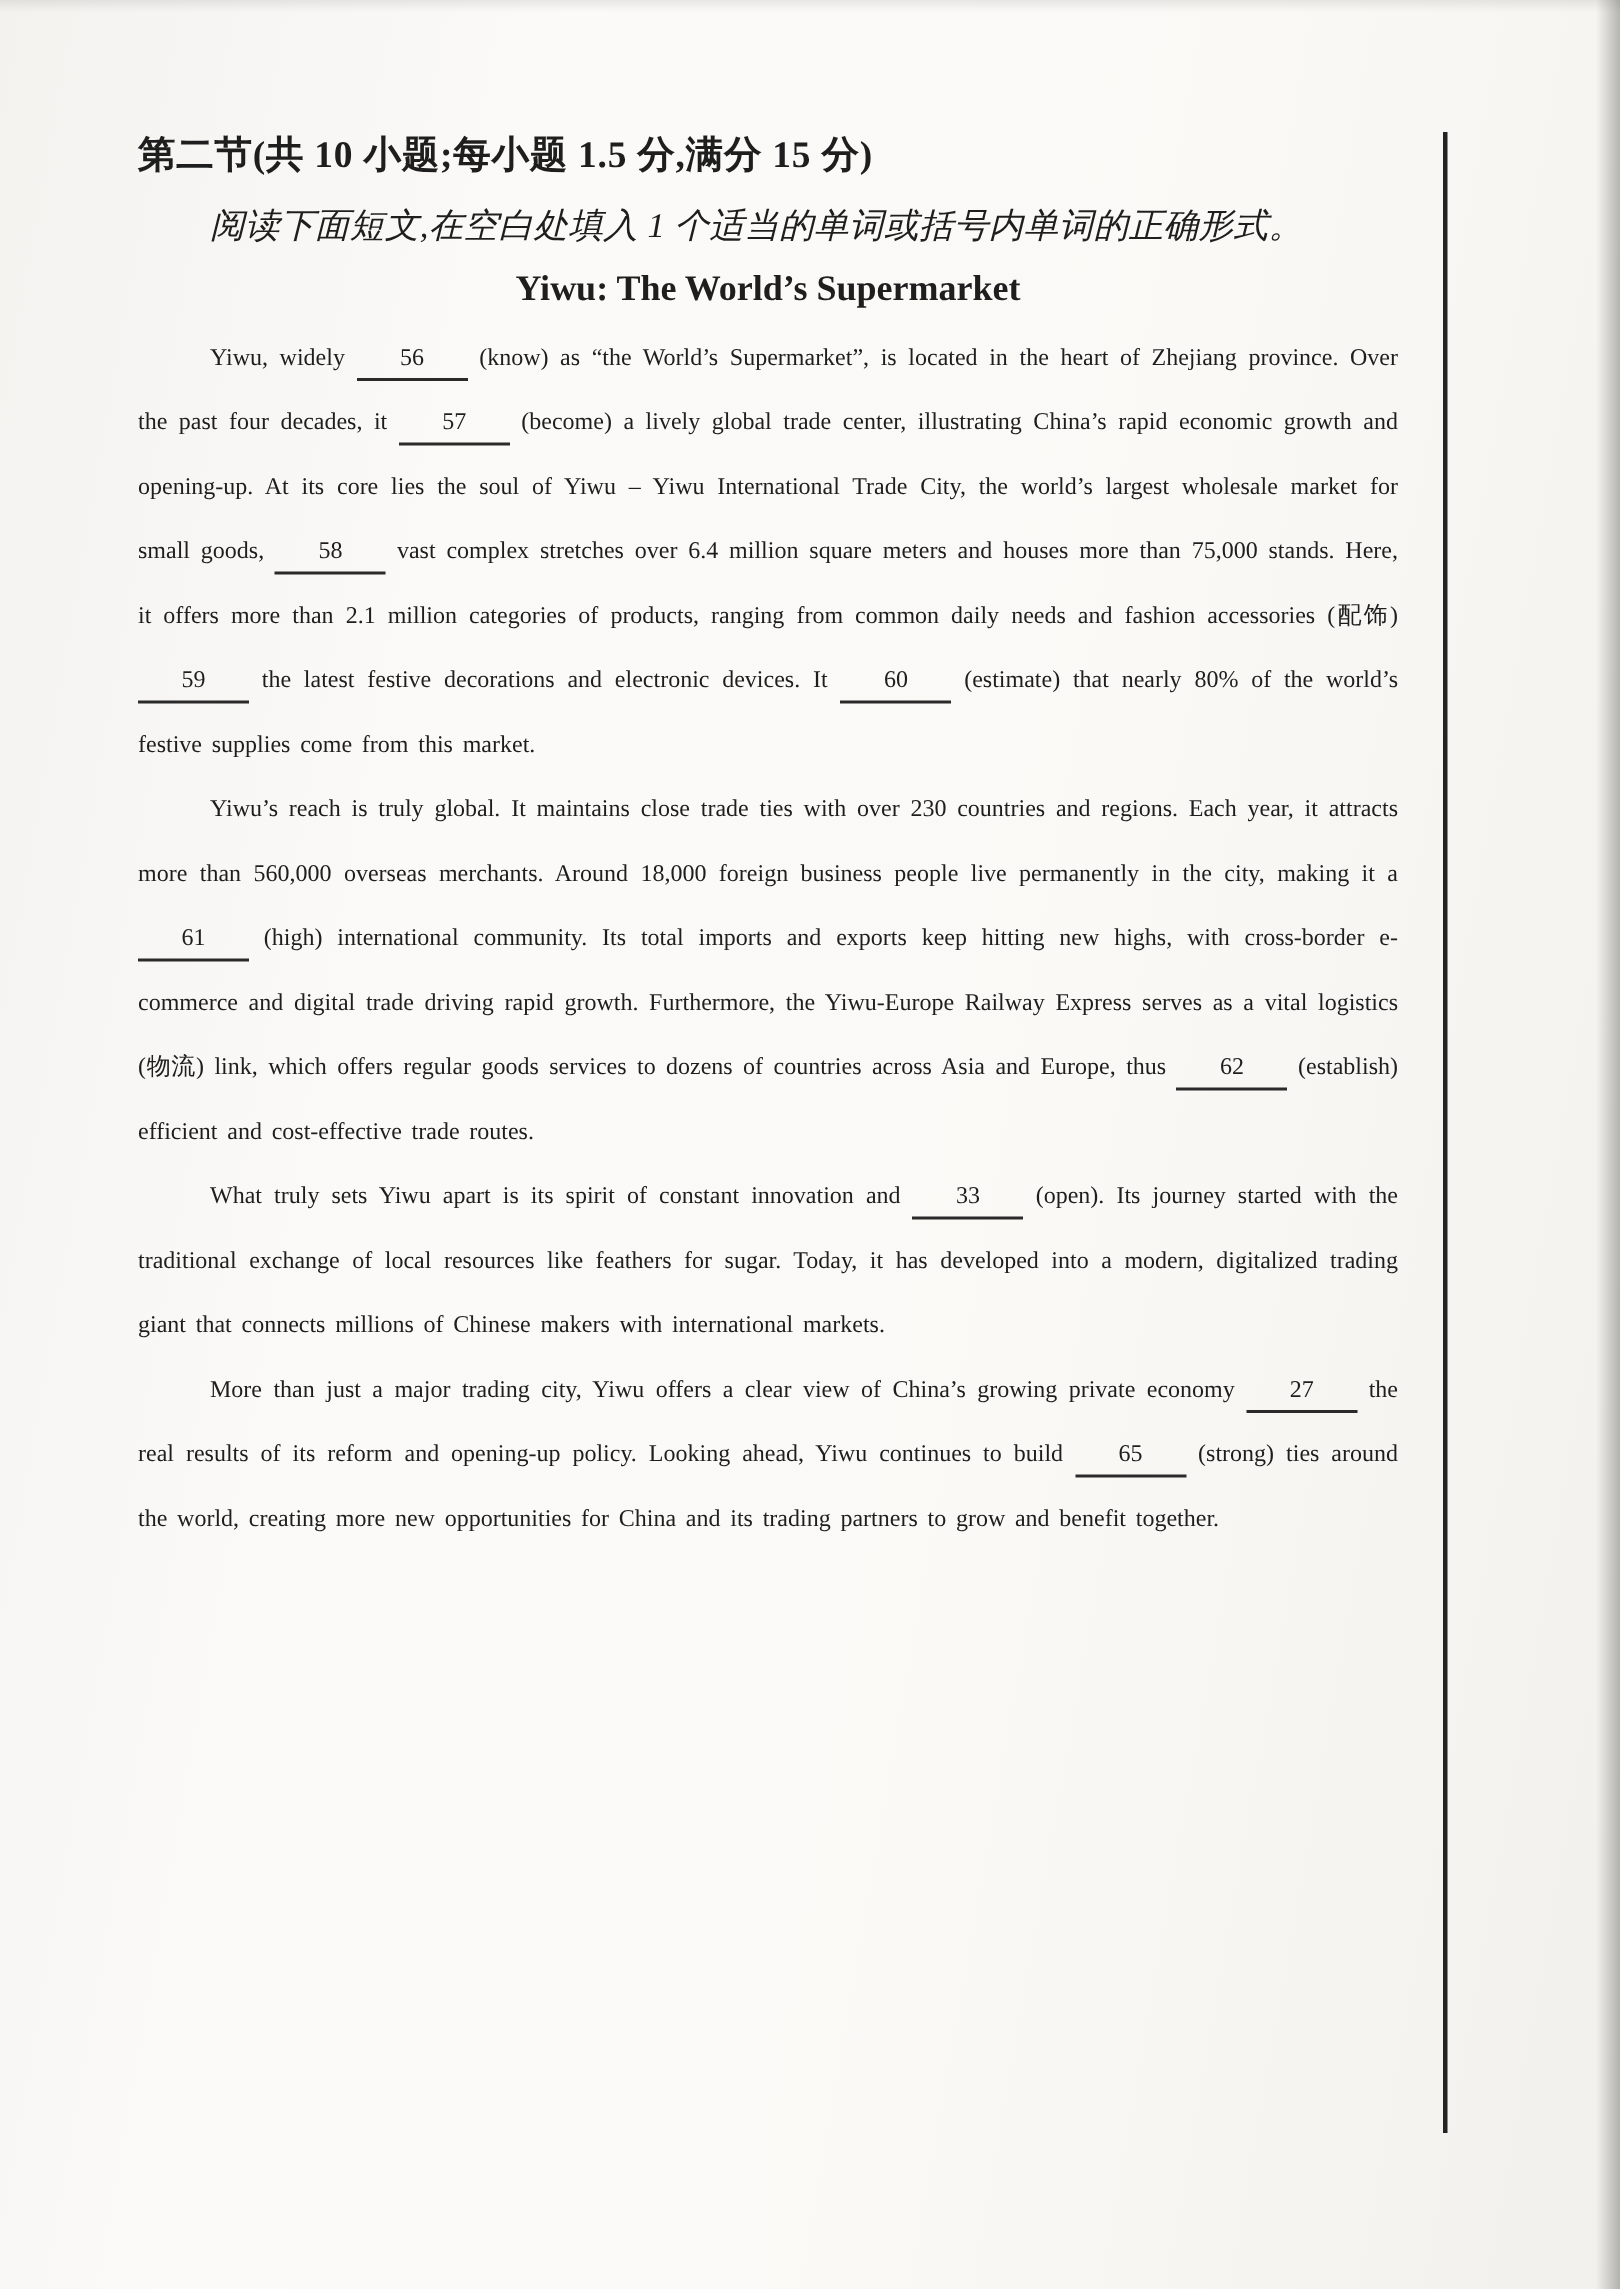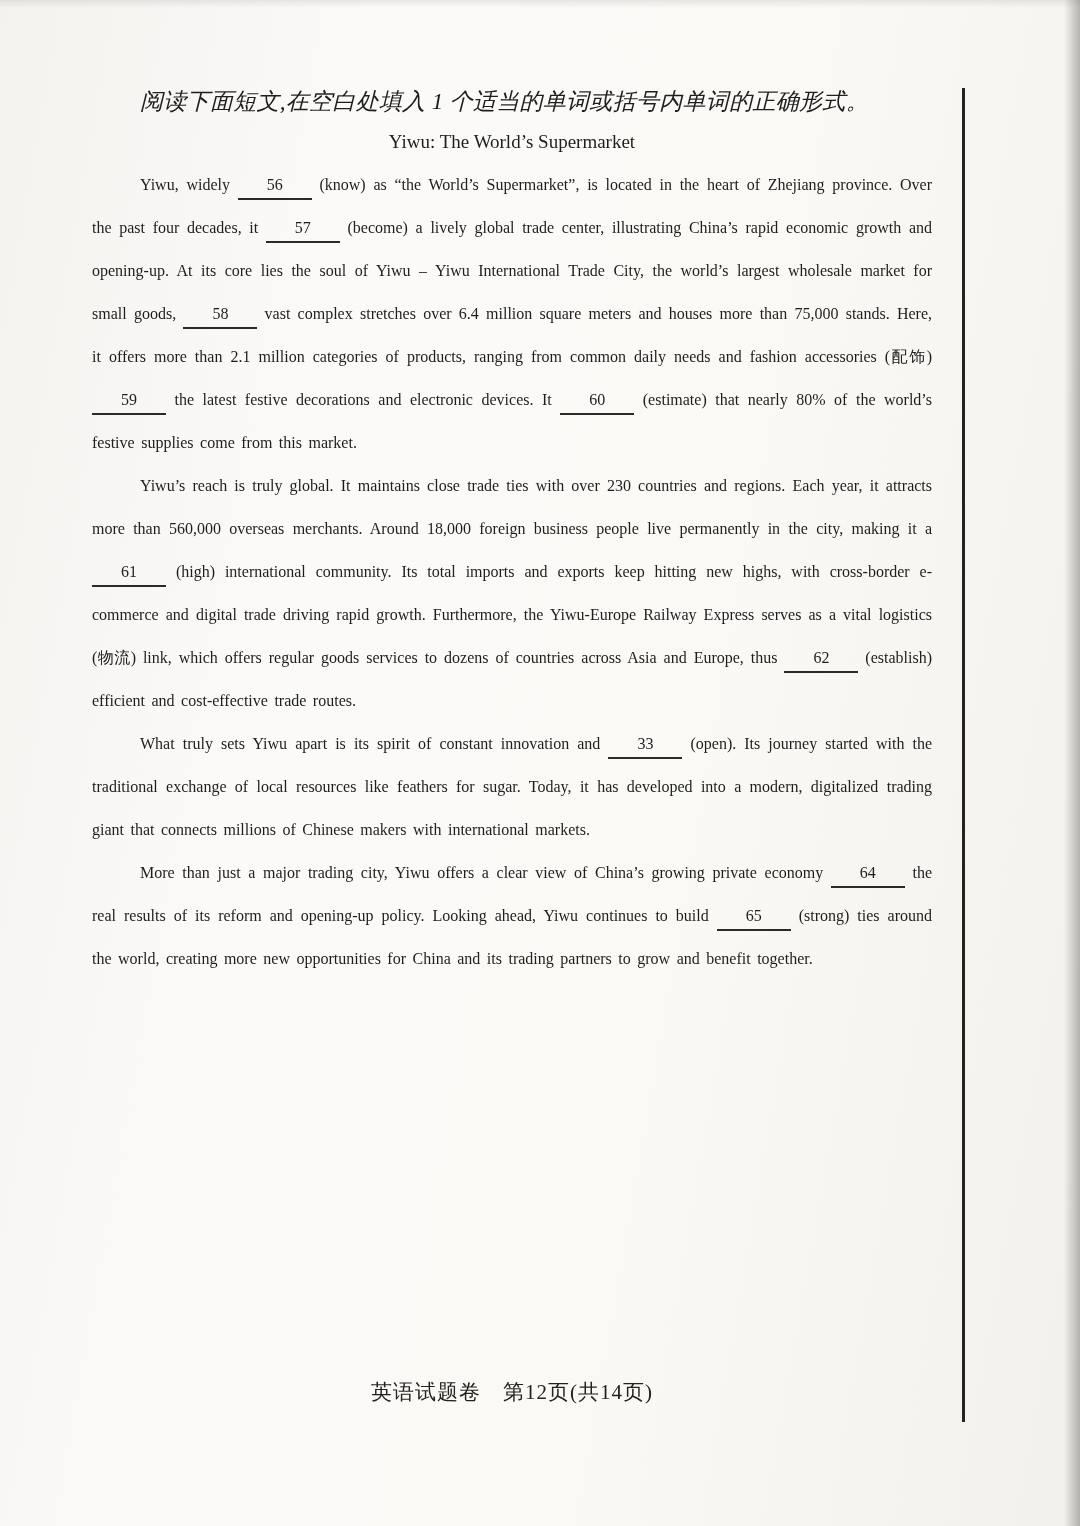--- a/index.html
+++ b/index.html
@@ -52,22 +52,22 @@
     letter-spacing: 0.5px;
   }
   .instruction {
     font-size: 23px;
     margin: 0 0 14px 0;
     text-indent: 48px;
     letter-spacing: 0.3px;
     font-style: italic;
   }
   .passage-title {
-    font-size: 19px;
-    font-weight: normal;
+    font-size: 24px;
+    font-weight: bold;
     text-align: center;
     margin: 4px 0 10px 0;
   }
   .passage p {
     font-size: 16px;
     line-height: 43px;
     margin: 0;
     text-align: justify;
     text-indent: 48px;
     word-spacing: 2.5px;
@@ -91,31 +91,31 @@
     letter-spacing: 1px;
     color: #222;
   }
 </style>
 </head>
 <body>
 
 <div class="page">
 
   <div class="content">
+    <div class="section-header">第二节(共 10 小题;每小题 1.5 分,满分 15 分)</div>
 
     <div class="instruction">阅读下面短文,在空白处填入 1 个适当的单词或括号内单词的正确形式。</div>
 
     <div class="passage-title">Yiwu:  The World’s Supermarket</div>
 
     <div class="passage">
         <p>Yiwu, widely <span class="blank">56</span> (know) as “the World’s Supermarket”, is located in the heart of Zhejiang province. Over the past four decades, it <span class="blank">57</span> (become) a lively global trade center, illustrating China’s rapid economic growth and opening-up. At its core lies the soul of Yiwu – Yiwu International Trade City, the world’s largest wholesale market for small goods, <span class="blank">58</span> vast complex stretches over 6.4 million square meters and houses more than 75,000 stands. Here, it offers more than 2.1 million categories of products, ranging from common daily needs and fashion accessories (配饰) <span class="blank">59</span> the latest festive decorations and electronic devices. It <span class="blank">60</span> (estimate) that nearly 80% of the world’s festive supplies come from this market.</p>
         <p>Yiwu’s reach is truly global. It maintains close trade ties with over 230 countries and regions. Each year, it attracts more than 560,000 overseas merchants. Around 18,000 foreign business people live permanently in the city, making it a <span class="blank">61</span> (high) international community. Its total imports and exports keep hitting new highs, with cross-border e-commerce and digital trade driving rapid growth. Furthermore, the Yiwu-Europe Railway Express serves as a vital logistics (物流) link, which offers regular goods services to dozens of countries across Asia and Europe, thus <span class="blank">62</span> (establish) efficient and cost-effective trade routes.</p>
         <p>What truly sets Yiwu apart is its spirit of constant innovation and <span class="blank">33</span> (open). Its journey started with the traditional exchange of local resources like feathers for sugar. Today, it has developed into a modern, digitalized trading giant that connects millions of Chinese makers with international markets.</p>
-        <p>More than just a major trading city, Yiwu offers a clear view of China’s growing private economy <span class="blank">64</span> the real results of its reform and opening-up policy. Looking ahead, Yiwu continues to build <span class="blank">65</span> (strong) ties around the world, creating more new opportunities for China and its trading partners to grow and benefit together.</p>
+        <p>More than just a major trading city, Yiwu offers a clear view of China’s growing private economy <span class="blank">27</span> the real results of its reform and opening-up policy. Looking ahead, Yiwu continues to build <span class="blank">65</span> (strong) ties around the world, creating more new opportunities for China and its trading partners to grow and benefit together.</p>
       </div>
   </div>
 
-  <div class="footer">英语试题卷　第12页(共14页)</div>
 
   <div class="edge-rule"></div>
   <div class="scan-right-shade"></div>
   <div class="scan-top-shade"></div>
 </div>
 
 </body></html>

